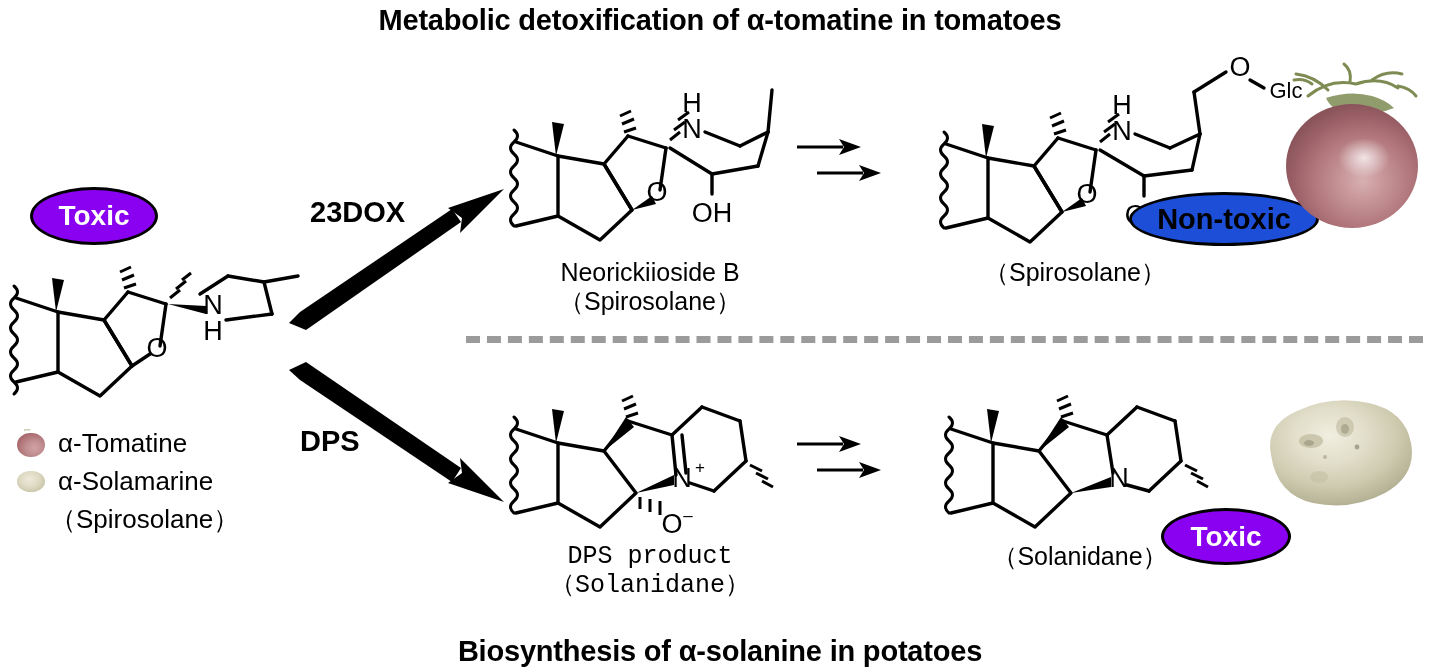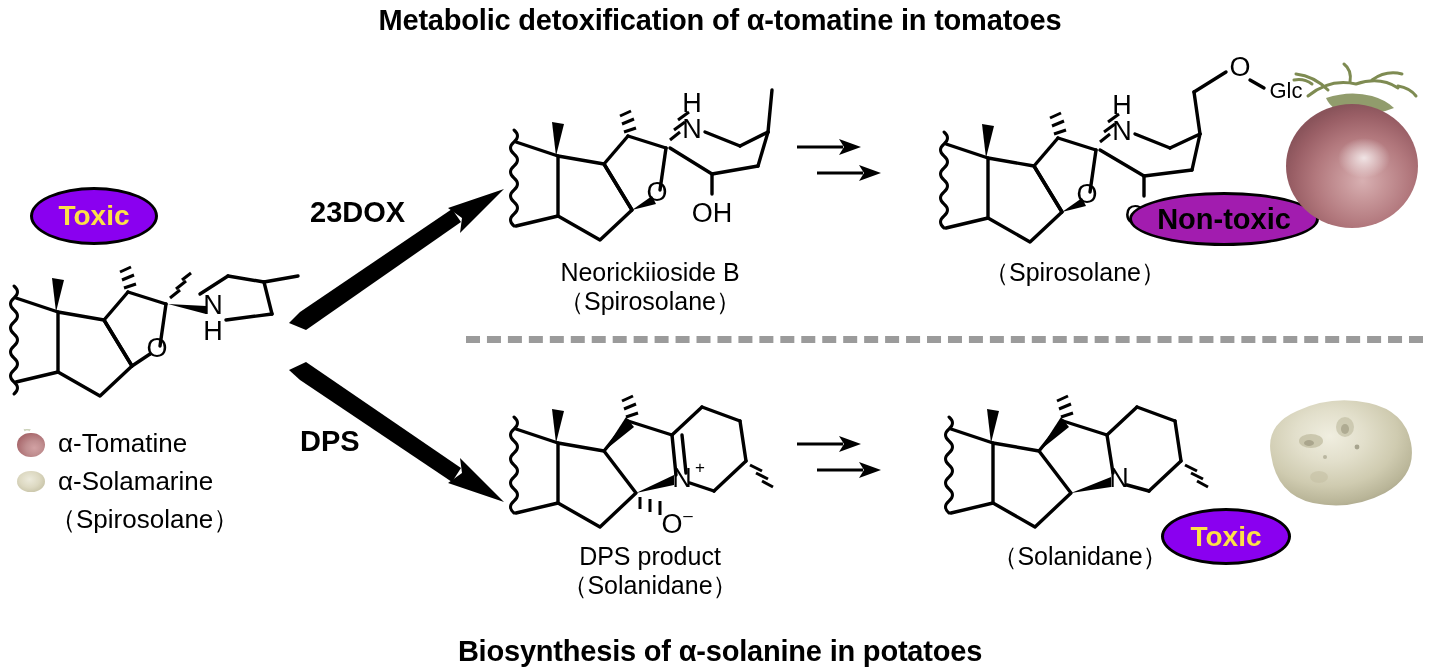--- a/index.html
+++ b/index.html
@@ -64,22 +64,22 @@
 
   
   .badge{
     border:3px solid #000;
     border-radius:50%;
     display:flex;align-items:center;justify-content:center;
     font-weight:bold;
     white-space:nowrap;
     box-sizing:border-box;
   }
-  .badge-toxic{ background:#8a00f0; color:#fde047; }
-  .badge-nontoxic{ background:#a21caf; color:#000000; }
+  .badge-toxic{ background:#8a00f0; color:#ffffff; }
+  .badge-nontoxic{ background:#1d4ed8; color:#000000; }
 
   #badge-toxic-top{left:30px;top:187px;width:128px;height:58px;font-size:28px;}
   #badge-toxic-bottom{left:1161px;top:508px;width:130px;height:57px;font-size:28px;}
   #badge-nontoxic{left:1129px;top:192px;width:190px;height:54px;font-size:29px;}
 
   
   #photo-tomato{left:1272px;top:62px;width:162px;height:172px;}
   #photo-potato{left:1253px;top:385px;width:166px;height:140px;}
 
   
@@ -363,21 +363,21 @@
       <path class="bk" d="M246,96 L214,126"></path>
       <path class="bk" d="M214,126 L190,118"></path>
 
       <g class="hash">
         <line x1="250" y1="100" x2="262" y2="106"></line>
         <line x1="256" y1="108" x2="268" y2="114"></line>
         <line x1="262" y1="116" x2="273" y2="122"></line>
       </g>
     </svg>
   </div>
-  <div class="abs caption" style="left:500px;top:542px;width:300px;">
+  <div class="abs caption" style="left:500px;top:542px;width:300px;font-family:Liberation Mono, monospace;">
     <span class="sub">DPS product</span>
     <span class="sub">（Solanidane）</span>
   </div>
 
   <div class="abs" style="left:795px;top:430px;">
     <svg width="130" height="70" viewBox="0 0 130 70" aria-hidden="true">
       <line x1="2" y1="14" x2="48" y2="14" stroke="#000" stroke-width="3.2"></line>
       <polygon fill="#000" points="44,6 66,14 44,22 49,14"></polygon>
       <line x1="22" y1="40" x2="68" y2="40" stroke="#000" stroke-width="3.2"></line>
       <polygon fill="#000" points="64,32 86,40 64,48 69,40"></polygon>

